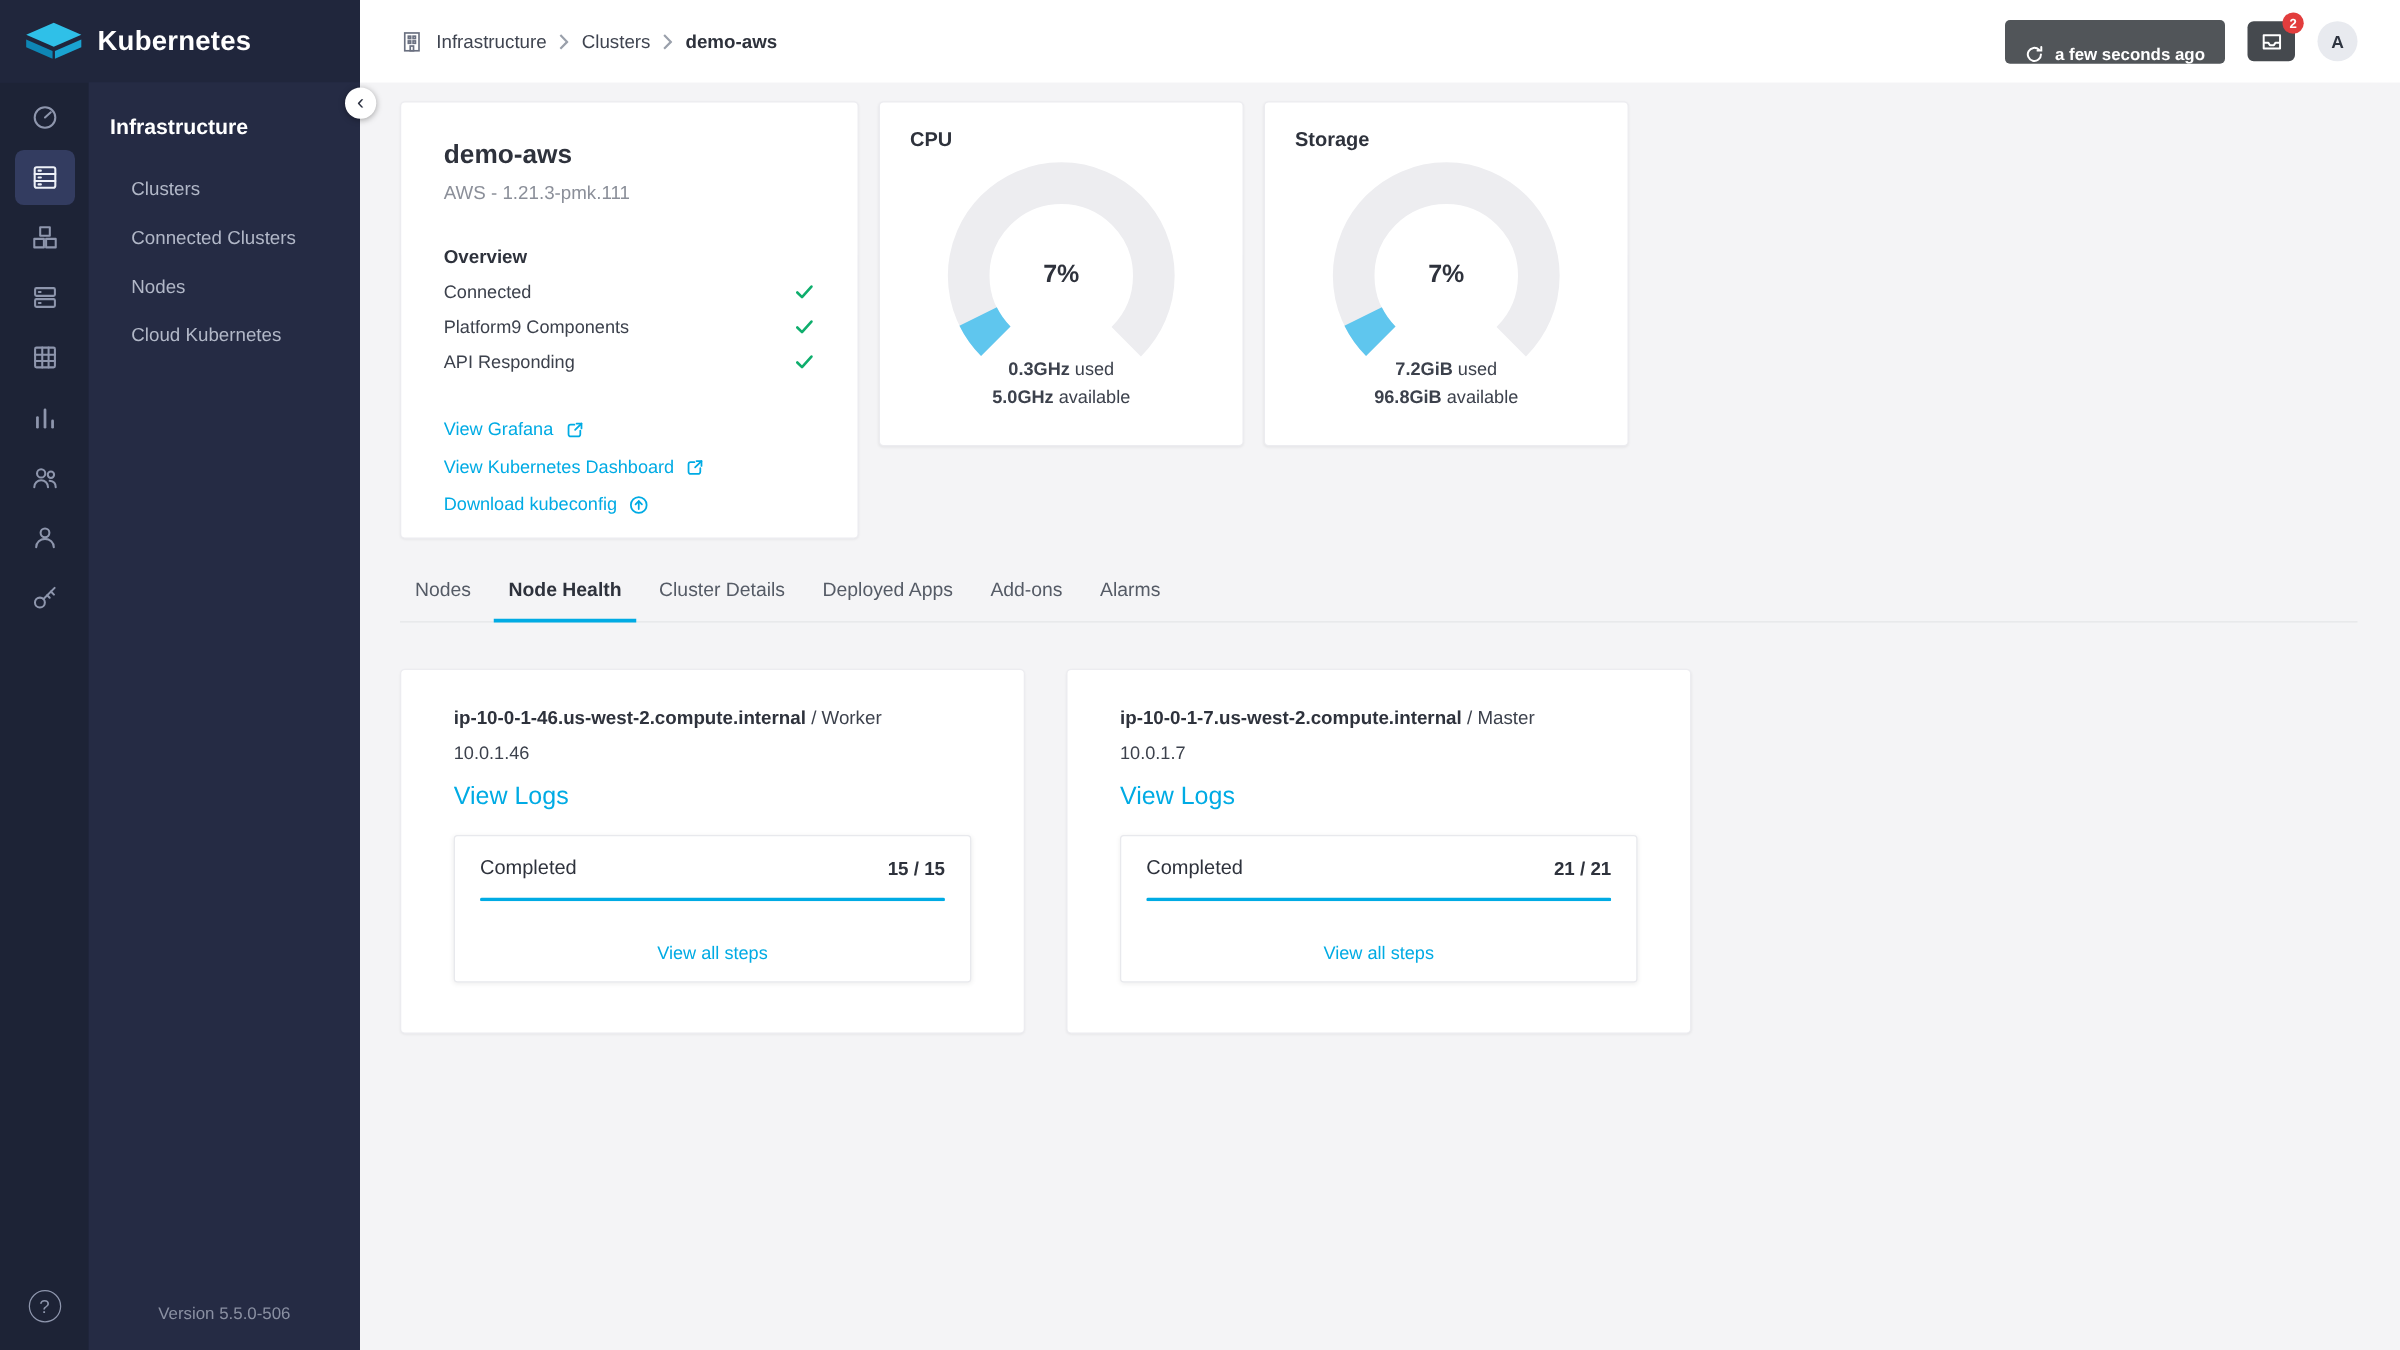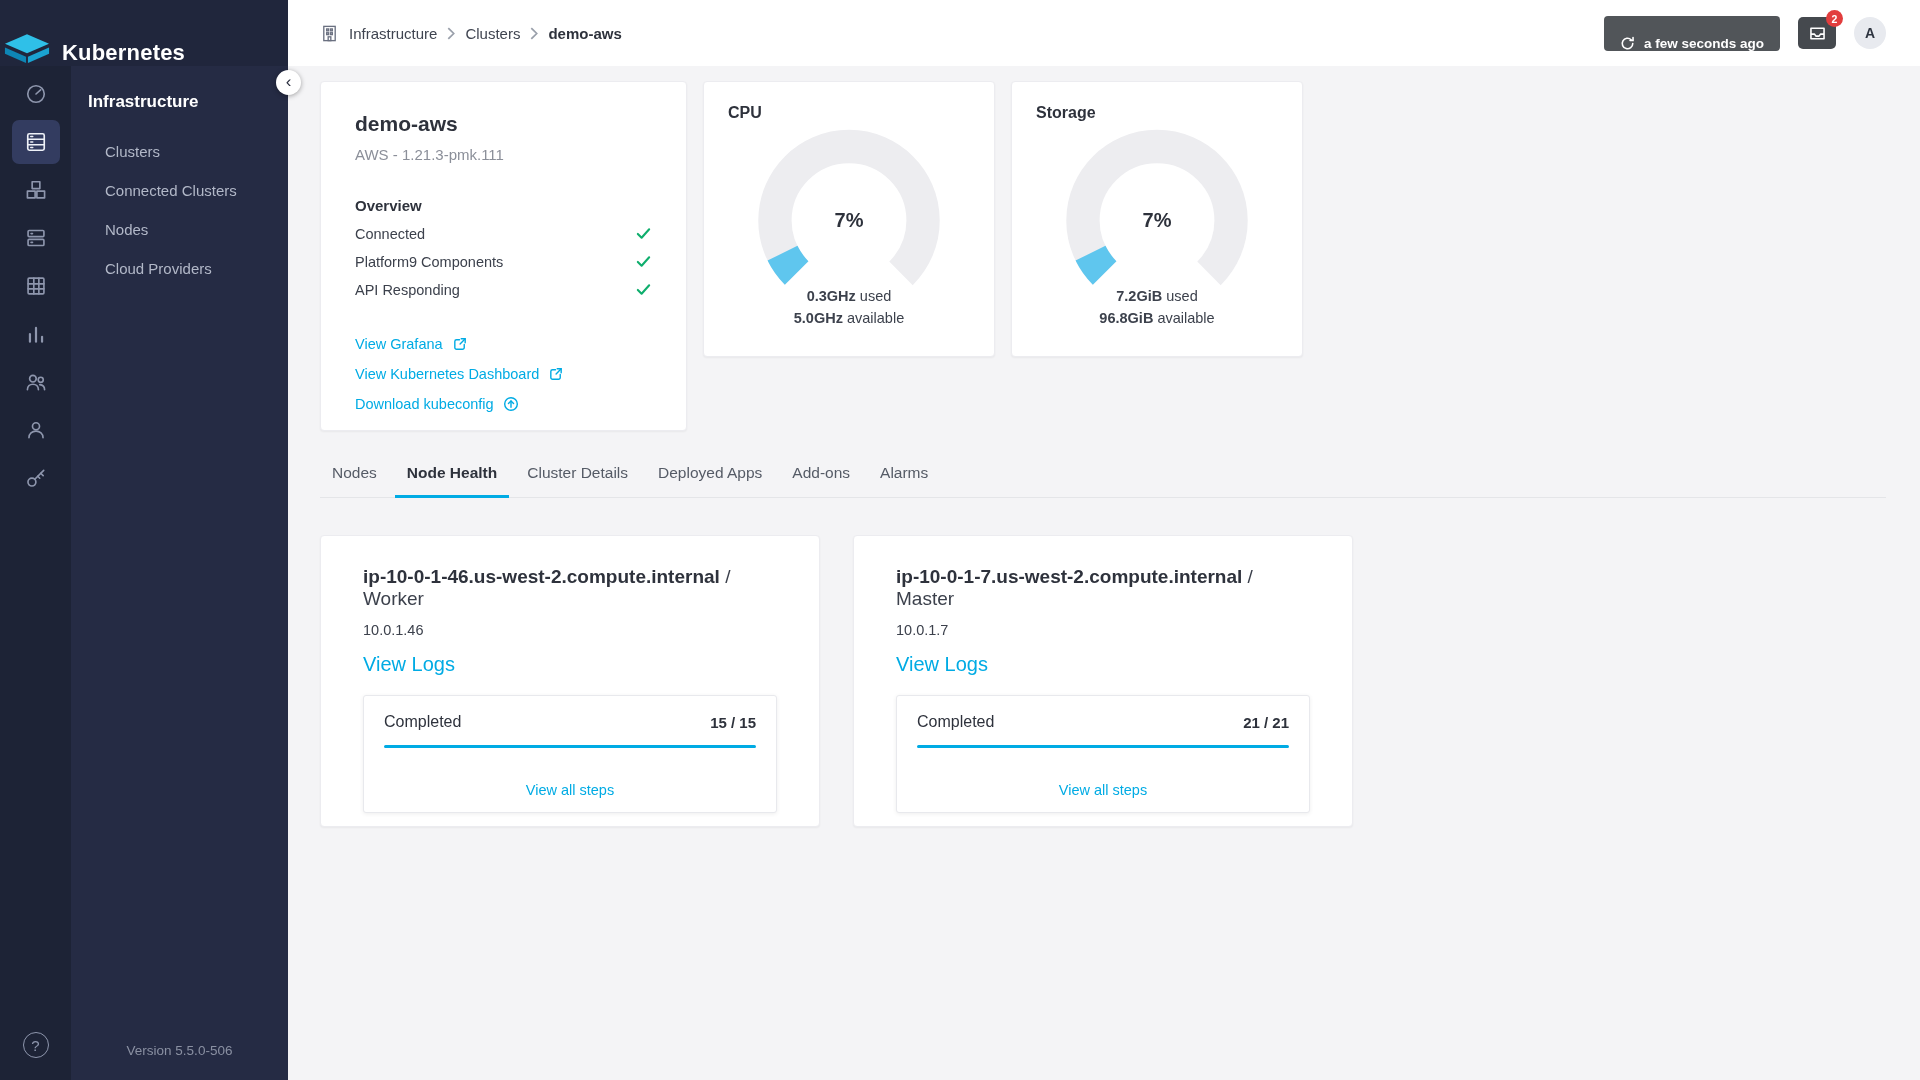--- a/index.html
+++ b/index.html
@@ -5,21 +5,21 @@
   * { box-sizing: border-box; margin: 0; padding: 0; }
   html,body { width:1920px; height:1080px; }
   body {
     font-family: "Liberation Sans", "DejaVu Sans", sans-serif;
     color:#363b46; background:#f4f4f6; overflow:hidden;
   }
   .app { display:flex; width:1920px; height:1080px; position:relative; }
 
   
   .sidebar { width:288px; flex:0 0 288px; display:flex; flex-direction:column; background:#252b44; position:relative; }
-  .sidebar-top { height:66px; display:flex; align-items:flex-end; padding-left:4px; background:#20263c; flex:0 0 66px; }
+  .sidebar-top { height:66px; display:flex; align-items:center; padding-left:20px; background:#20263c; flex:0 0 66px; }
   .logo-svg { width:46px; height:33px; display:block; }
   .app-title { color:#fff; font-size:22px; font-weight:700; margin-left:12px; letter-spacing:.2px; }
   .sidebar-body { flex:1; display:flex; min-height:0; }
   .rail { width:71px; flex:0 0 71px; background:#1d2336; display:flex; flex-direction:column; align-items:center; padding-top:6px; position:relative; }
   .rail-item { width:48px; height:44px; margin-bottom:4px; border-radius:7px; display:flex; align-items:center; justify-content:center; cursor:pointer; }
   .rail-item svg { width:22px; height:22px; stroke:#8e96ad; fill:none; stroke-width:1.5; stroke-linecap:round; stroke-linejoin:round; }
   .rail-item.active { background:#333c60; }
   .rail-item.active svg { stroke:#eef1f8; }
   .rail-help { position:absolute; bottom:22px; left:50%; transform:translateX(-50%); width:26px; height:26px; border:1.6px solid #8e96ad; border-radius:50%; color:#8e96ad; font-size:15px; display:flex; align-items:center; justify-content:center; cursor:pointer; }
   .submenu { flex:1; background:#252b44; padding:26px 0 0 0; position:relative; }
@@ -74,21 +74,21 @@
 
   
   .tabs { display:flex; margin-top:33px; border-bottom:1px solid #e4e5e8; }
   .tab { font-size:15.5px; color:#555b66; padding:0 12px 15px; margin-right:6px; cursor:pointer; position:relative; }
   .tab.active { color:#2e323c; font-weight:700; }
   .tab.active::after { content:""; position:absolute; left:0; right:0; bottom:-1px; height:3px; background:#00abe4; }
 
   
   .node-row { display:flex; gap:33px; margin-top:37px; }
   .node-card { width:500px; flex:0 0 500px; height:292px; padding:30px 42px; }
-  .node-host-line { font-size:19px; color:#2e323c; }
+  .node-host-line { font-size:15px; color:#2e323c; }
   .node-host { font-weight:700; }
   .node-role { font-weight:400; color:#3c414c; }
   .node-ip { margin-top:12px; font-size:14.5px; color:#3c414c; }
   .node-logs { margin-top:15px; font-size:20px; color:#00abe4; cursor:pointer; display:inline-block; }
   .steps-panel { margin-top:19px; border:1px solid #e8e9ed; border-radius:3px; box-shadow:0 1px 4px rgba(0,0,0,.07); padding:17px 20px 14px; background:#fff; }
   .steps-head { display:flex; align-items:center; justify-content:space-between; }
   .steps-label { font-size:16px; color:#2e323c; }
   .steps-count { font-size:15px; font-weight:700; color:#2e323c; }
   .progress-track { margin-top:14px; height:3px; background:#e6e7ea; border-radius:2px; overflow:hidden; }
   .progress-fill { height:100%; background:#00abe4; }
@@ -184,21 +184,21 @@
         <div class="rail-help">
           <span>?</span>
         </div>
       </nav>
 
       <div class="submenu">
         <div class="submenu-title">Infrastructure</div>
         <a class="submenu-item">Clusters</a>
         <a class="submenu-item">Connected Clusters</a>
         <a class="submenu-item">Nodes</a>
-        <a class="submenu-item">Cloud Providers</a>
+        <a class="submenu-item">Cloud Kubernetes</a>
         <div class="version">Version 5.5.0-506</div>
       </div>
     </div>
 
     <button class="collapse-btn">‹</button>
   </aside>
 
   <div class="main">
 
     <header class="topbar">

